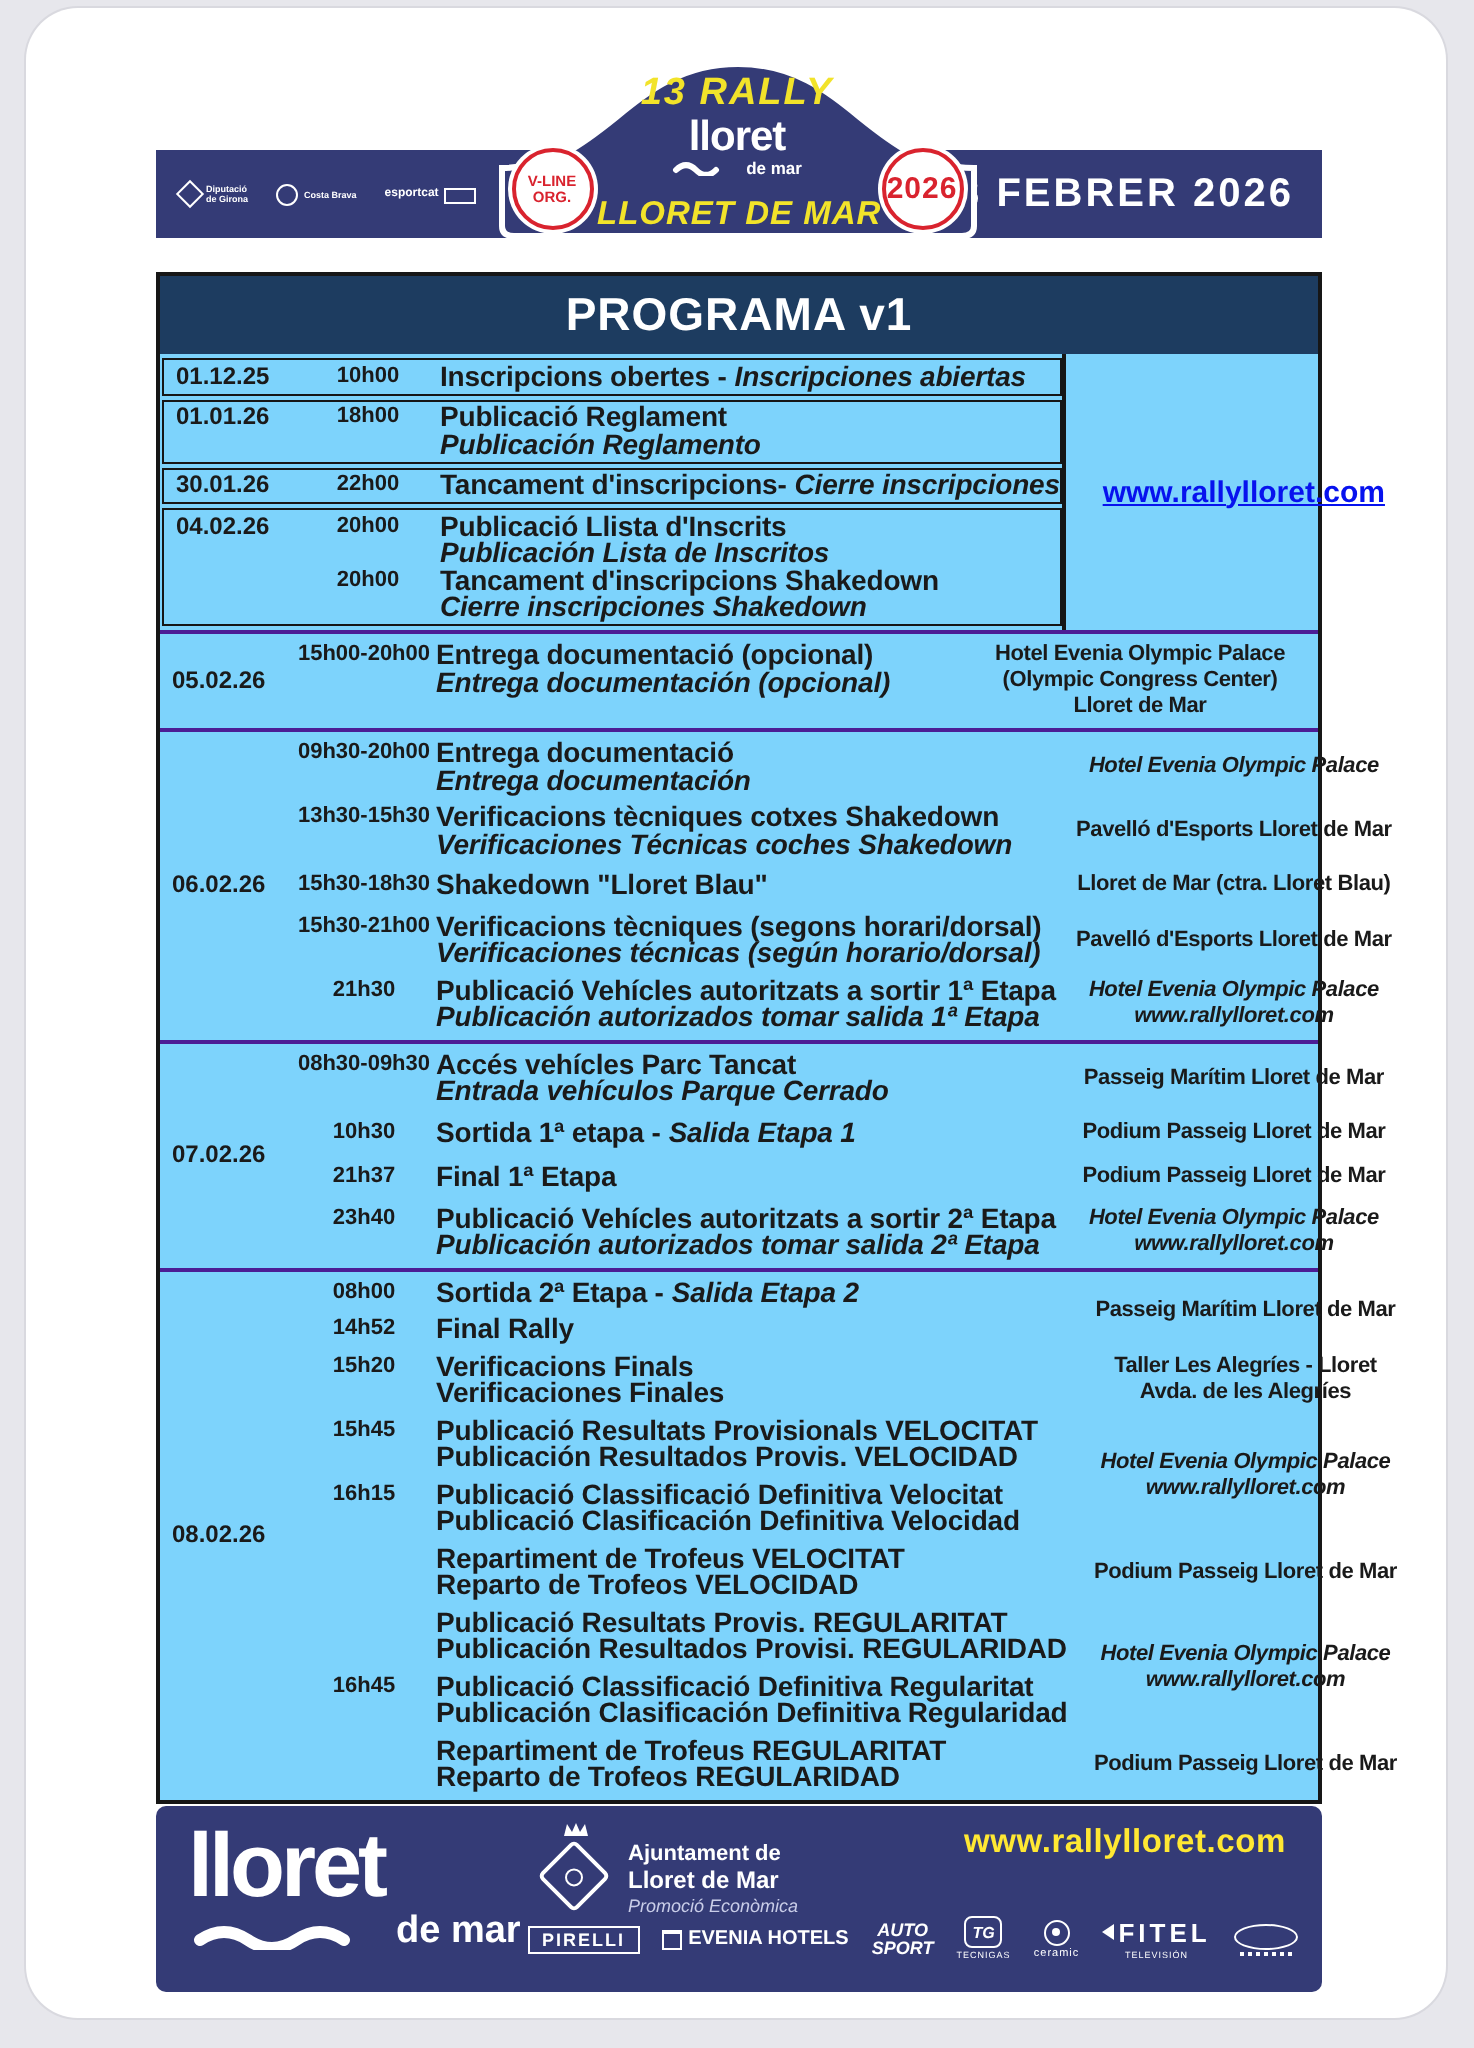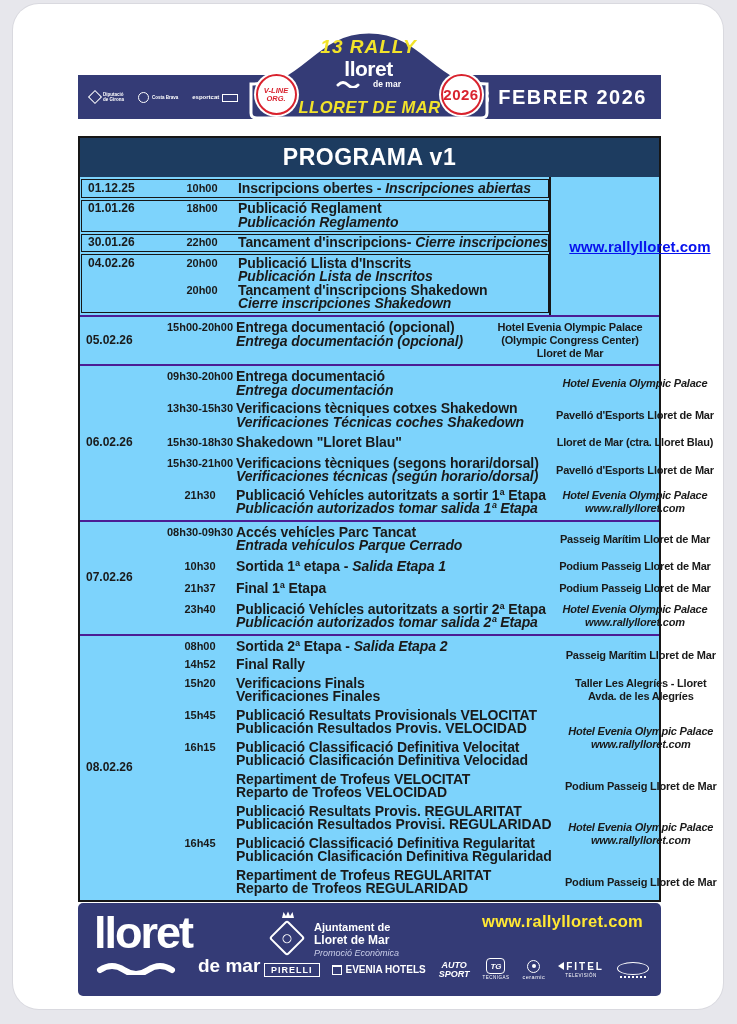--- a/index.html
+++ b/index.html
@@ -24,33 +24,33 @@
   .plate .edition{position:absolute;left:0;right:0;top:9px;text-align:center;color:#f2e32a;
                   font-weight:700;font-style:italic;font-size:19px;letter-spacing:1px;}
   .plate .lg{position:absolute;left:0;right:0;top:32px;text-align:center;color:#fff;}
   .plate .lg .main{font-weight:700;font-size:21px;letter-spacing:-0.5px;line-height:20px;}
   .plate .lg .row2{display:flex;justify-content:center;align-items:flex-end;gap:3px;height:9px;}
   .plate .lg .sub{font-size:8.5px;font-weight:700;line-height:8px;}
   .badge{position:absolute;top:47px;width:37px;height:37px;background:#fff;border:2.5px solid #d9232e;
          border-radius:50%;box-shadow:0 0 0 2px #fff;display:flex;flex-direction:column;align-items:center;justify-content:center;}
   .badge.left{left:9px;}
   .badge.right{right:9px;}
-  .badge .l1{color:#d9232e;font-weight:700;font-style:italic;font-size:7.5px;line-height:8px;}
+  .badge .l1{color:#d9232e;font-weight:700;font-size:7.5px;line-height:8px;}
   .badge.year .y{color:#d9232e;font-weight:700;font-size:15px;letter-spacing:.5px;}
   .plate .city{position:absolute;left:52px;right:52px;top:71px;text-align:center;color:#f2e32a;
                font-weight:700;font-style:italic;font-size:16.5px;letter-spacing:.5px;white-space:nowrap;}
 
   
   .tbl{position:absolute;left:78px;top:136px;width:583px;border:2.5px solid #161616;background:#7dd3fc;box-sizing:border-box;color:#1a1a1a;}
   .ttl{background:#1d3c60;color:#fff;text-align:center;font-weight:700;font-size:23px;line-height:39px;letter-spacing:.5px;}
   .ln{font-weight:700;font-size:14px;line-height:13.5px;letter-spacing:-0.1px;white-space:nowrap;}
   .es{font-style:italic;}
   .gap{margin-left:4px;}
   .d{width:60px;flex:none;padding-left:6px;font-weight:700;font-size:12px;line-height:13.5px;}
-  .t{width:72px;flex:none;text-align:center;font-weight:700;font-size:11px;line-height:13.5px;margin-left:18px;}
+  .t{width:72px;flex:none;text-align:center;font-weight:700;font-size:11px;line-height:13.5px;}
   .x{flex:1;min-width:0;}
   .loc{width:178px;flex:none;align-self:center;text-align:center;font-weight:700;font-size:11px;line-height:13px;letter-spacing:-0.2px;}
   .loc.it{font-style:italic;}
   .loc div{white-space:nowrap;}
 
   .secA{display:flex;}
   .secA-rows{flex:1;display:flex;flex-direction:column;gap:2px;padding:2px 0 2px 1px;}
   .boxrow{border:1.8px solid #161616;display:flex;padding:1.5px 0;}
   .secA-right{width:178px;flex:none;border-left:2px solid #161616;display:flex;align-items:center;justify-content:center;}
   .alink{color:#0712ee;font-weight:700;font-size:15px;text-decoration:underline;cursor:pointer;}
@@ -79,21 +79,21 @@
   .sprow{position:absolute;left:186px;right:12px;top:55px;display:flex;align-items:center;justify-content:space-between;}
   .sp{display:flex;flex-direction:column;align-items:center;gap:1px;color:#fff;}
   .sp .pirelli{border:1.5px solid #fff;padding:1px 6px;font-weight:700;font-size:9px;letter-spacing:1px;}
   .sp .evrow{display:flex;align-items:center;gap:3px;font-weight:700;font-size:10px;}
   .sp .sq{width:8px;height:8px;border:1.3px solid #fff;box-shadow:inset 0 2.5px 0 -1.5px #fff;}
   .sp .st1{font-weight:700;font-style:italic;font-size:9px;line-height:8px;}
   .sp .tg{width:17px;height:14px;border:1.8px solid #fff;border-radius:4px;display:flex;align-items:center;justify-content:center;font-weight:700;font-style:italic;font-size:8px;}
   .sp .tiny{font-size:4.5px;letter-spacing:.5px;line-height:6px;}
   .sp .cercle{width:11px;height:11px;border:1.5px solid #fff;border-radius:50%;display:flex;align-items:center;justify-content:center;}
   .sp .cercle i{width:4px;height:4px;background:#fff;border-radius:50%;}
-  .sp .fitrow{display:flex;align-items:center;gap:2px;font-weight:700;font-size:10px;letter-spacing:2px;}
+  .sp .fitrow{display:flex;align-items:center;gap:2px;font-weight:700;font-size:13px;letter-spacing:2px;}
   .sp .tri{width:0;height:0;border-top:4px solid transparent;border-bottom:4px solid transparent;border-right:6px solid #fff;}
   .sp .oval{width:30px;height:11px;border:1.5px solid #fff;border-radius:50%;display:flex;align-items:center;justify-content:center;font-size:4px;letter-spacing:1px;}
   .sp .dashes{width:26px;height:2px;background:repeating-linear-gradient(90deg,#fff 0 2px,transparent 2px 4px);}
 </style>
 </head>
 <body>
 
 <div class="page">
   <div class="sheet"></div>
 

